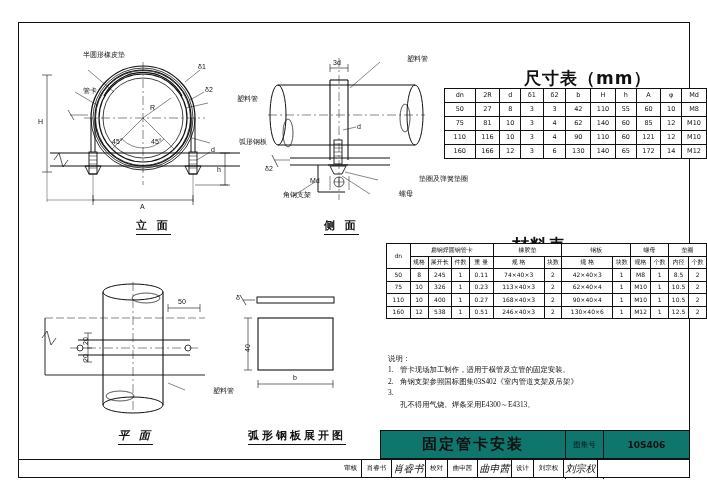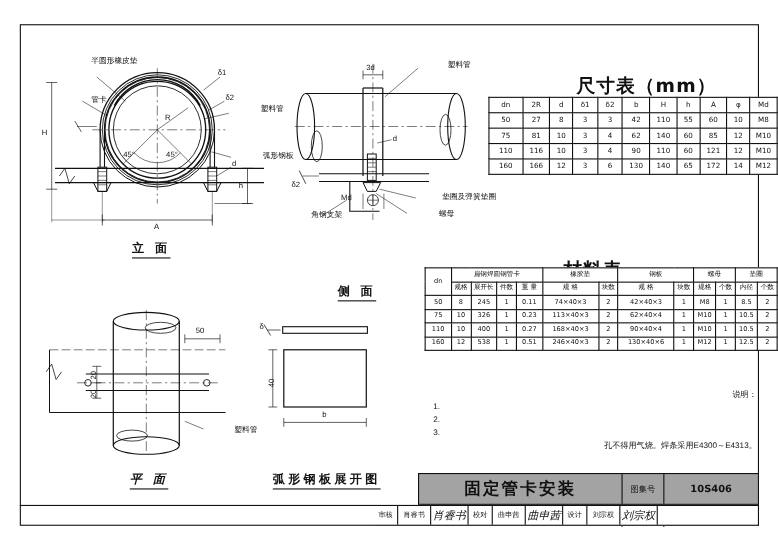--- a/index.html
+++ b/index.html
@@ -15,27 +15,27 @@
             font-weight:bold;letter-spacing:3px;border-bottom:1.2px solid #111;
             padding-bottom:1px;white-space:nowrap;}
   .tbl-title{position:absolute;font-family:"DejaVu Sans",sans-serif;font-size:17px;
              font-weight:bold;white-space:nowrap;letter-spacing:1px;}
   table{border-collapse:collapse;position:absolute;background:#fff;}
   table td,table th{border:0.8px solid #111;font-size:6.5px;text-align:center;
       font-family:"DejaVu Sans",sans-serif;font-weight:normal;padding:0;
       line-height:1.05;vertical-align:middle;}
   #dim-table td,#dim-table th{height:13px;}
   #mat-table td,#mat-table th{height:11.5px;font-size:6px;}
-  .notes{position:absolute;font-family:Liberation Sans, sans-serif;font-size:7.4px;
-         line-height:1.55;color:#111;text-align:right;}
+  .notes{position:absolute;font-family:Liberation Serif, serif;font-size:7.4px;
+         line-height:1.55;color:#111;}
   .notes .nrow{display:flex;}
   .notes .num{width:12px;flex:none;}
   .notes .ind{padding-left:12px;}
   
-  .tb{position:absolute;border:1.4px solid #111;box-sizing:border-box;background:#a3a3a3;}
+  .tb{position:absolute;border:1.4px solid #111;box-sizing:border-box;background:#0f766e;}
   .tb-main{left:380px;top:430px;width:310px;height:48px;}
   .tb-row1{position:absolute;left:0;top:0;width:100%;height:28px;
            border-bottom:1.2px solid #111;box-sizing:border-box;display:flex;}
   .tb-row2{position:absolute;left:0;top:28px;width:100%;height:20px;display:flex;}
   .tb-title{flex:1;display:flex;align-items:center;justify-content:center;
             font-family:"DejaVu Sans",sans-serif;font-size:15px;font-weight:bold;
             letter-spacing:2px;}
   .tb-k{width:38px;border-left:1.2px solid #111;display:flex;align-items:center;
         justify-content:center;font-family:"DejaVu Sans",sans-serif;font-size:7.5px;
         box-sizing:border-box;}
@@ -154,21 +154,21 @@
   <div class="lbl lbl-cn" style="left:211px;top:139px;">弧形钢板</div>
   <div class="lbl" style="left:38px;top:118px;">H</div>
   <div class="lbl" style="left:217px;top:166px;">h</div>
   <div class="lbl" style="left:140px;top:203px;">A</div>
   <div class="lbl" style="left:211px;top:146px;">d</div>
   <div class="lbl" style="left:198px;top:63px;">δ1</div>
   <div class="lbl" style="left:205px;top:86px;">δ2</div>
   <div class="lbl" style="left:150px;top:104px;">R</div>
   <div class="lbl" style="left:112px;top:138px;">45°</div>
   <div class="lbl" style="left:151px;top:138px;">45°</div>
-  <div class="viewname" style="left:120px;top:218px;">立 面</div>
+  <div class="viewname" style="left:136px;top:218px;">立 面</div>
 
   <svg width="707" height="500">
     <g stroke="#111" fill="none" stroke-width="1">
 
       <line x1="278" y1="85" x2="415" y2="85" stroke-width="1.1"></line>
       <line x1="278" y1="145" x2="415" y2="145" stroke-width="1.1"></line>
       <ellipse cx="278" cy="115" rx="8" ry="30" stroke-width="1"></ellipse>
       <ellipse cx="415" cy="115" rx="8" ry="30" stroke-width="1"></ellipse>
       <ellipse cx="288" cy="133" rx="5" ry="14" stroke-width="0.7"></ellipse>
       <ellipse cx="405" cy="118" rx="5" ry="14" stroke-width="0.7"></ellipse>
@@ -216,23 +216,23 @@
       <line x1="293" y1="196" x2="315" y2="182" stroke-width="0.5"></line>
     </g>
   </svg>
 
   <div class="lbl" style="left:333px;top:59px;">3d</div>
   <div class="lbl" style="left:357px;top:123px;">d</div>
   <div class="lbl" style="left:310px;top:177px;">Md</div>
   <div class="lbl" style="left:265px;top:165px;">δ2</div>
   <div class="lbl lbl-cn" style="left:379px;top:56px;">塑料管</div>
   <div class="lbl lbl-cn" style="left:255px;top:192px;">角钢支架</div>
-  <div class="lbl lbl-cn" style="left:362px;top:176px;padding-left:12px;">垫圈及弹簧垫圈</div>
+  <div class="lbl lbl-cn" style="left:379px;top:176px;padding-left:12px;">垫圈及弹簧垫圈</div>
   <div class="lbl lbl-cn" style="left:371px;top:191px;">螺母</div>
-  <div class="viewname" style="left:307px;top:218px;margin-top:39px;">侧 面</div>
+  <div class="viewname" style="left:324px;top:218px;">侧 面</div>
 
   <svg width="707" height="500">
     <g stroke="#111" fill="none" stroke-width="1">
 
       <line x1="103" y1="292" x2="103" y2="405" stroke-width="1.1"></line>
       <line x1="163" y1="292" x2="163" y2="405" stroke-width="1.1"></line>
       <ellipse cx="133" cy="292" rx="30" ry="8" stroke-width="1"></ellipse>
       <ellipse cx="133" cy="405" rx="30" ry="8" stroke-width="1"></ellipse>
       <ellipse cx="120" cy="396" rx="14" ry="5" stroke-width="0.7"></ellipse>
       <ellipse cx="146" cy="298" rx="14" ry="5" stroke-width="0.7"></ellipse>
@@ -456,23 +456,25 @@
         <td>12.5</td>
         <td>2</td>
       </tr>
     </tbody>
   </table>
 
   <div class="notes" style="left:388px;top:353px;width:300px;">
     <div>说明：</div>
     <div class="nrow">
       <span class="num">1.</span>
+      <span>管卡现场加工制作，适用于横管及立管的固定安装。</span>
     </div>
     <div class="nrow">
       <span class="num">2.</span>
+      <span>角钢支架参照国标图集03S402《室内管道支架及吊架》</span>
     </div>
     <div class="nrow">
       <span class="num">3.</span>
     </div>
     <div class="ind">孔不得用气烧。焊条采用E4300～E4313。</div>
   </div>
 
   <div class="bottomline"></div>
 
   <div class="tb tb-main">

